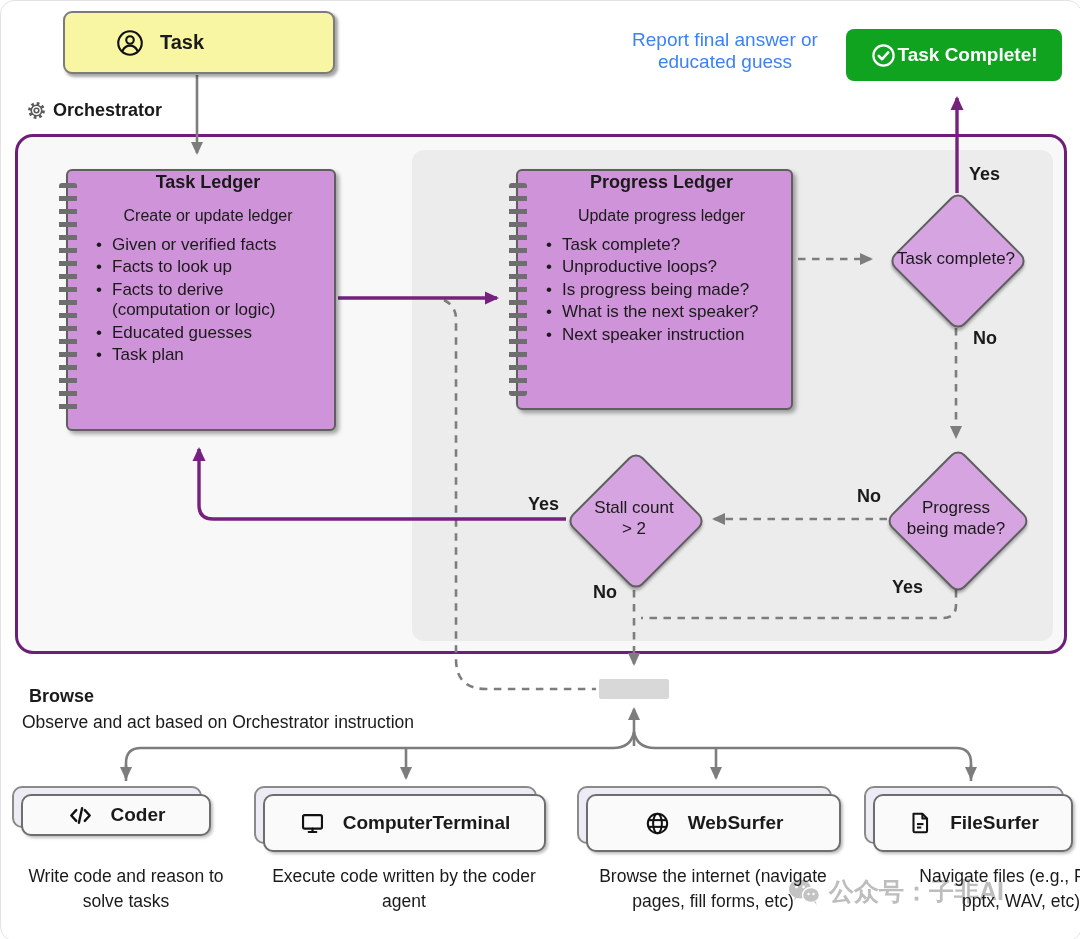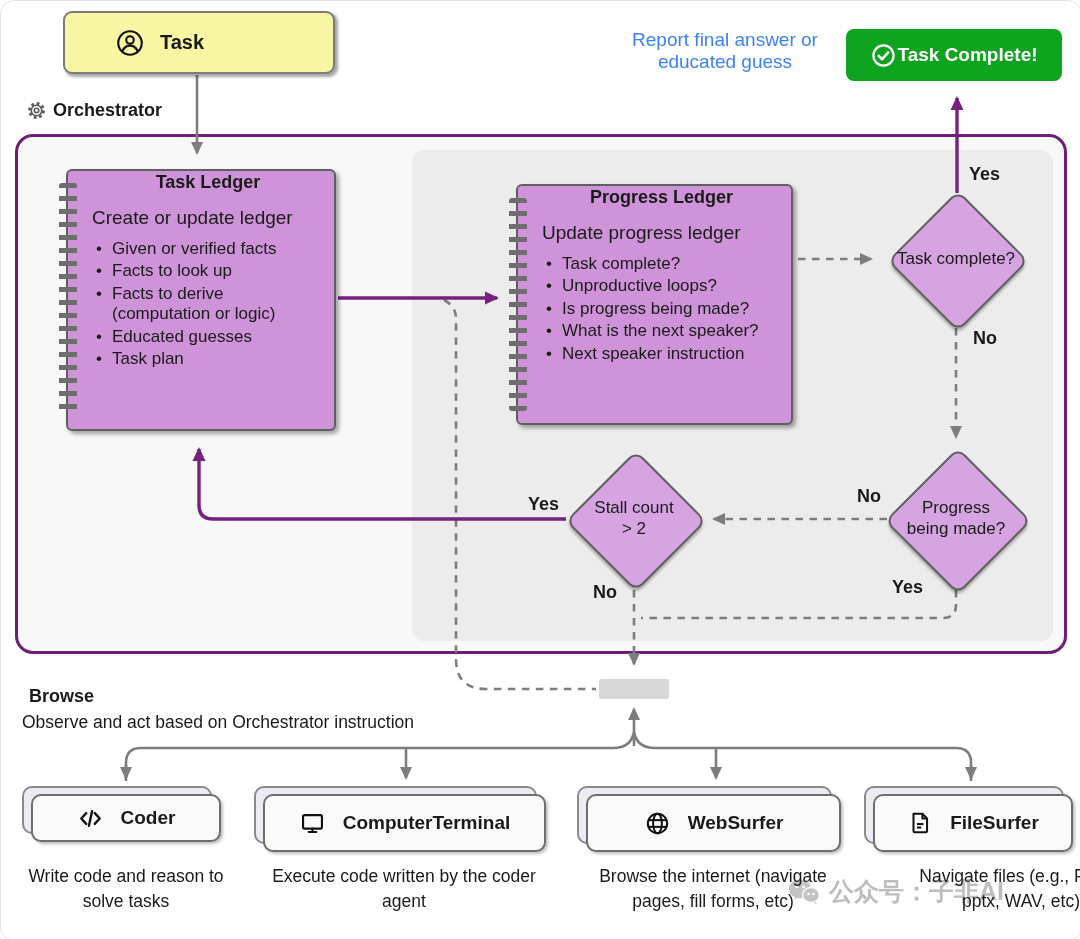--- a/index.html
+++ b/index.html
@@ -21,21 +21,21 @@
             border-radius:18px;box-sizing:border-box;z-index:1;}
   .inner-panel{left:411px;top:149px;width:641px;height:491px;background:#ECECEC;border-radius:12px;z-index:2;}
 
   
   .ledger{background:#CE93D8;border:2px solid #5f5f5f;border-radius:6px;
           box-shadow:3px 3px 4px rgba(0,0,0,.35);box-sizing:border-box;z-index:4;padding:1px 10px 10px 24px;}
   .ledger .rings{position:absolute;left:-9px;top:12px;bottom:12px;width:18px;
           background:repeating-linear-gradient(to bottom,#6e6e6e 0 5px,transparent 5px 13px);
           border-radius:3px;}
   .ledger h3{margin:0;text-align:center;font-size:18px;}
-  .ledger .sub{font-size:19px;margin-top:14px;}
+  .ledger .sub{text-align:center;font-size:16px;margin-top:14px;}
   .ledger ul{list-style:none;margin:10px 0 0 0;padding:0;font-size:17px;line-height:1.2;}
   .ledger li{position:relative;padding-left:20px;margin-top:2px;}
   .ledger li::before{content:"•";position:absolute;left:4px;}
 
   
   .diamond{background:#D6A4E1;border:2.5px solid #5f5f5f;border-radius:10px;
            transform:rotate(45deg);box-shadow:2px 2px 3px rgba(0,0,0,.3);z-index:4;}
   .dlabel{z-index:5;display:flex;align-items:center;justify-content:center;text-align:center;
           font-size:17px;line-height:1.22;}
   .edge-label{font-size:18px;font-weight:bold;z-index:5;}
@@ -148,21 +148,21 @@
     <div class="sub">Create or update ledger</div>
     <ul>
       <li>Given or verified facts</li>
       <li>Facts to look up</li>
       <li>Facts to derive (computation or logic)</li>
       <li>Educated guesses</li>
       <li>Task plan</li>
     </ul>
   </div>
 
-  <div class="abs ledger" style="left:515px;top:168px;width:277px;height:241px;margin-top:15px;">
+  <div class="abs ledger" style="left:515px;top:168px;width:277px;height:241px;">
     <div class="rings"></div>
     <h3>Progress Ledger</h3>
     <div class="sub">Update progress ledger</div>
     <ul>
       <li>Task complete?</li>
       <li>Unproductive loops?</li>
       <li>Is progress being made?</li>
       <li>What is the next speaker?</li>
       <li>Next speaker instruction</li>
     </ul>
@@ -181,21 +181,21 @@
   <div class="abs edge-label" style="left:972px;top:327px;">No</div>
   <div class="abs edge-label" style="left:856px;top:485px;">No</div>
   <div class="abs edge-label" style="left:891px;top:576px;">Yes</div>
   <div class="abs edge-label" style="left:527px;top:493px;">Yes</div>
   <div class="abs edge-label" style="left:592px;top:581px;">No</div>
 
   <div class="abs agents-title">Browse</div>
   <div class="abs agents-sub">Observe and act based on Orchestrator instruction</div>
   <div class="abs connector-bar"></div>
 
-  <div class="abs agent" style="left:30px;top:793px;width:190px;height:48px;">
+  <div class="abs agent" style="left:20px;top:793px;width:190px;height:42px;">
     <div class="back"></div>
     <div class="front">
       <span class="icon">
         <svg width="27" height="27" viewBox="0 0 24 24" fill="none" stroke="#111" stroke-width="2.1" stroke-linecap="round" stroke-linejoin="round">
           <path d="M8.2,7.2 L3.8,12 L8.2,16.8"></path>
             <path d="M15.8,7.2 L20.2,12 L15.8,16.8"></path>
             <path d="M13.4,5.5 L10.6,18.5"></path>
         </svg>
       </span>
       <span class="name">Coder</span>

